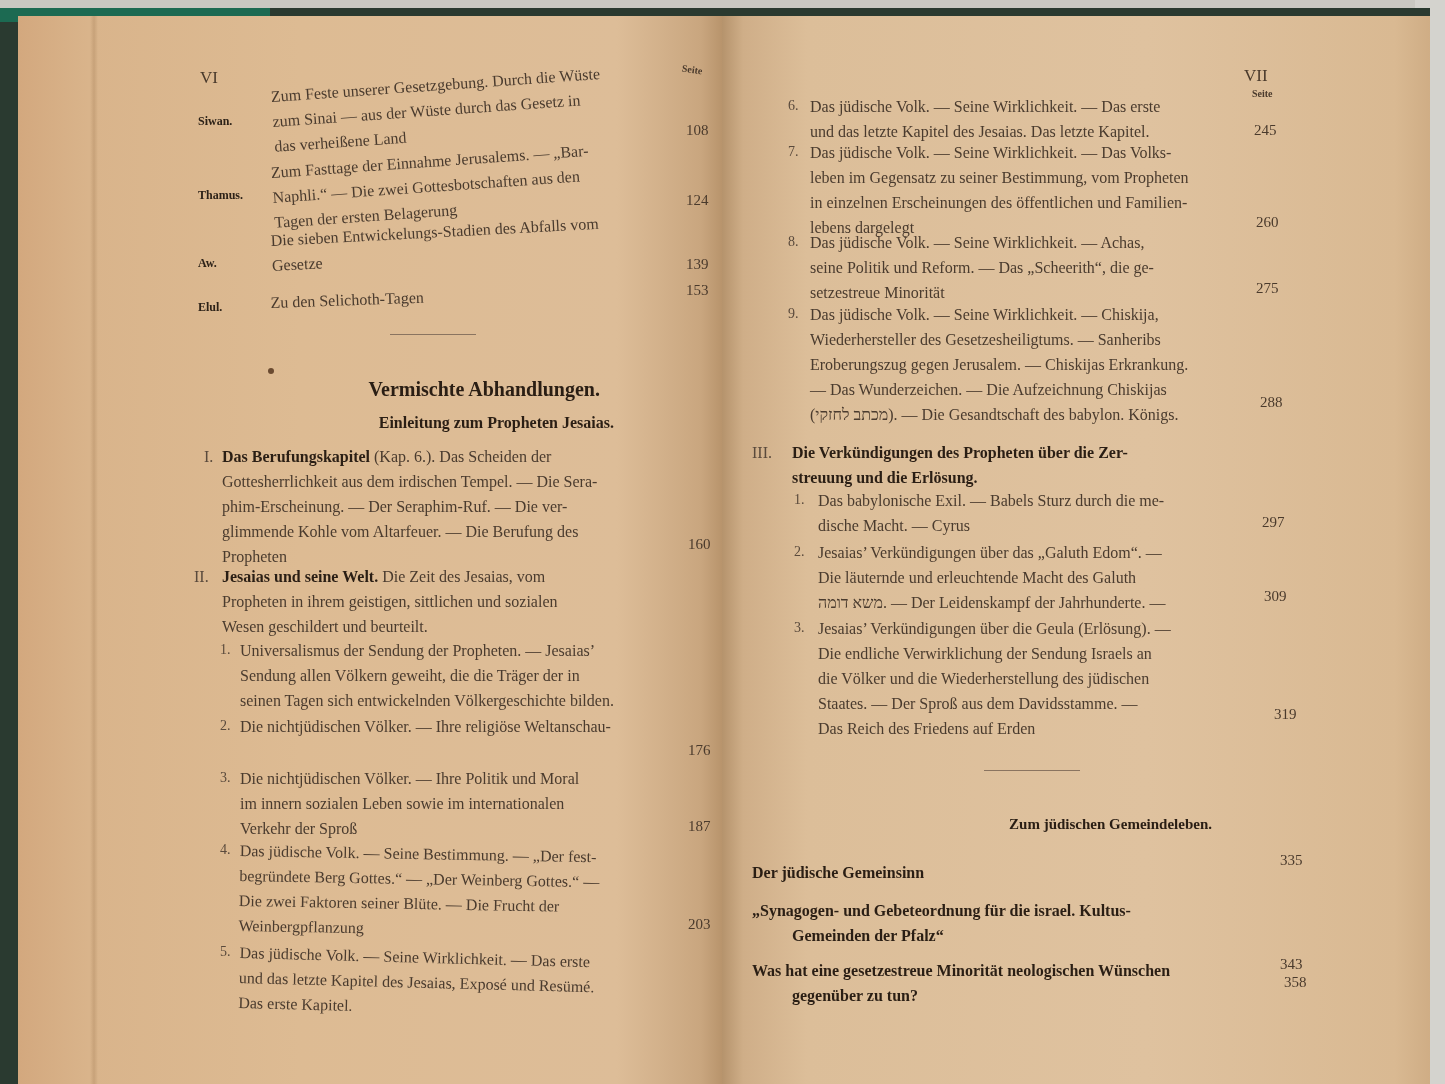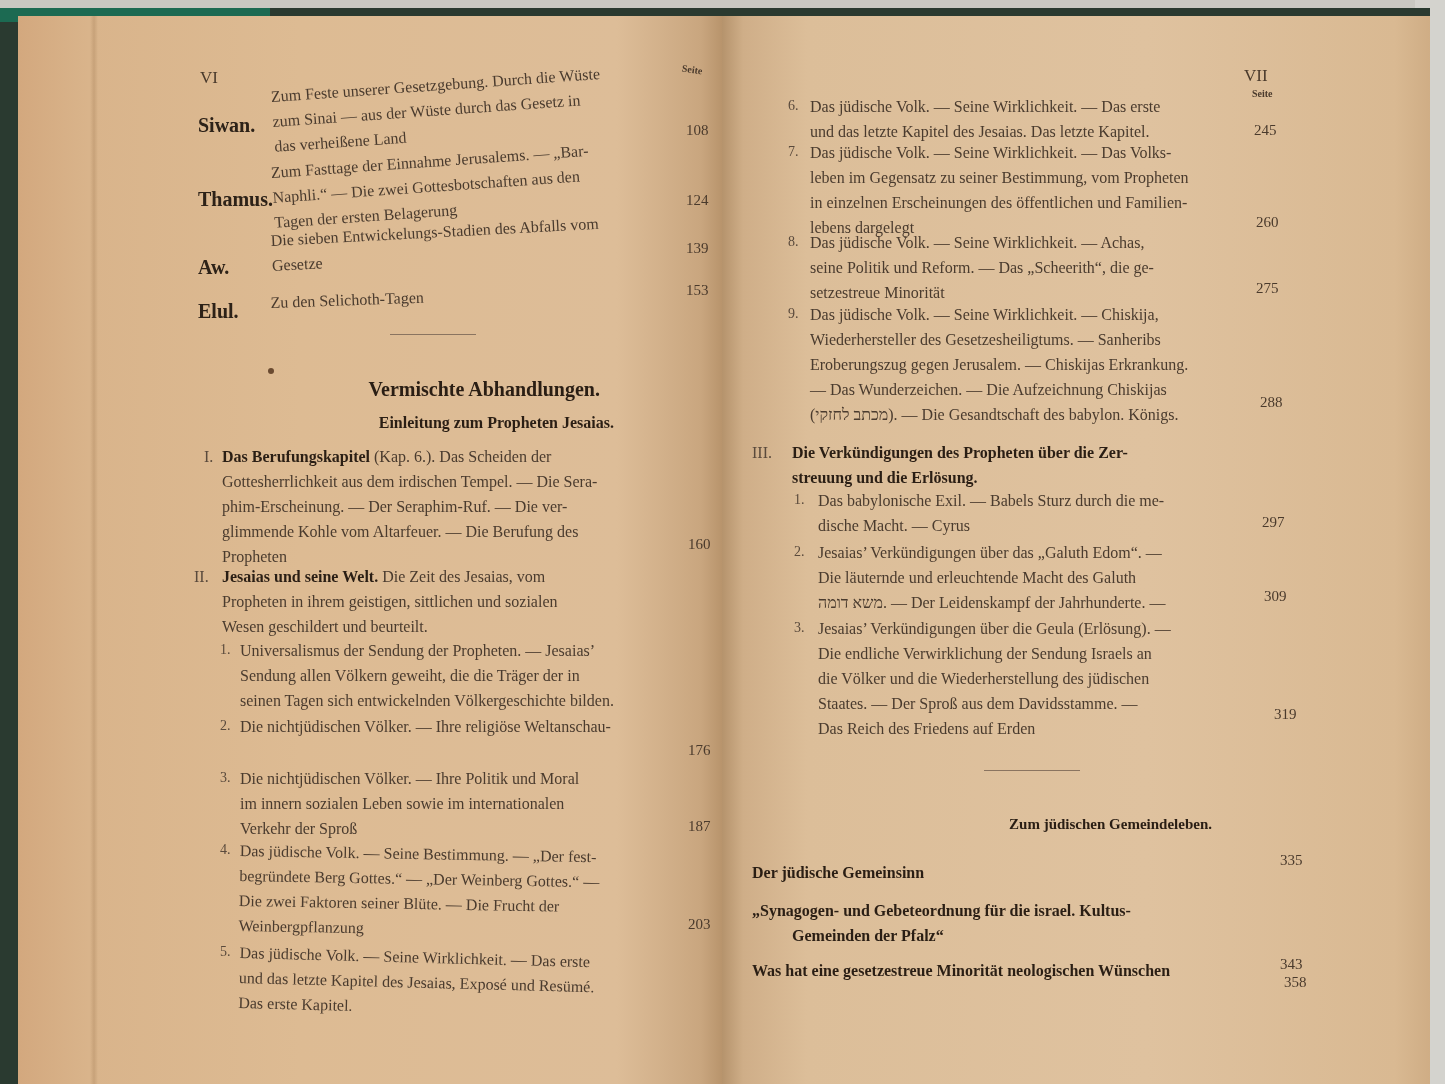--- a/index.html
+++ b/index.html
@@ -25,21 +25,21 @@
   .page-right {
     left:722px; width:708px;
     background:linear-gradient(90deg,#b5936c 0%,#cfae88 3%,#dcbe99 12%,#dfc29f 60%,#d9b992 95%,#cfad85 100%);
   }
   .fold { position:absolute; left:72px; top:0; bottom:0; width:8px; background:linear-gradient(90deg,rgba(0,0,0,0),rgba(120,80,40,0.18),rgba(0,0,0,0)); }
   .page-num { position:absolute; font-size:17px; font-family:"Liberation Serif", serif; color:#4a3a2c; }
   .seite { position:absolute; font-size:10px; font-weight:bold; font-family:"Liberation Serif", serif; color:#4a3a2c; }
   .entry { position:absolute; font-size:16px; line-height:25px; font-family:"Liberation Serif", serif; }
   .entry .b { font-weight:bold; color:#2a1e14; }
   .entry .t { color:#4a3b2e; }
-  .month { position:absolute; font-size:20px; font-weight:bold; font-family:"Liberation Serif", serif; color:#2d2218; }
+  .month { position:absolute; font-size:12px; font-weight:bold; font-family:"Liberation Serif", serif; color:#2d2218; }
   .pg { position:absolute; font-size:15px; font-family:"Liberation Serif", serif; color:#4a3a2c; }
   .num { position:absolute; font-size:16px; font-family:"Liberation Serif", serif; color:#5a4a3c; }
   .heading { position:absolute; font-weight:bold; font-family:"Liberation Serif", serif; color:#2a1e14; text-align:right; }
   .rule { position:absolute; height:1px; background:#8a7460; }
   .dot { position:absolute; width:6px; height:6px; border-radius:50%; background:#6a4a30; }
 </style>
 </head>
 <body>
 
 <div class="backdrop-right"></div>
@@ -66,21 +66,21 @@
     <div class="t">Naphli.“ — Die zwei Gottesbotschaften aus den</div>
     <div class="t">Tagen der ersten Belagerung</div>
   </div>
   <div class="pg" style="left:668px;top:176px;">124</div>
 
   <div class="month" style="left:180px;top:240px;">Aw.</div>
   <div class="entry" style="left:252px;top:212px;width:420px;transform:rotate(-3deg);transform-origin:left top;">
     <div class="t">Die sieben Entwickelungs-Stadien des Abfalls vom</div>
     <div class="t">Gesetze</div>
   </div>
-  <div class="pg" style="left:668px;top:224px;text-align:right;">139</div>
+  <div class="pg" style="left:668px;top:240px;text-align:right;">139</div>
 
   <div class="month" style="left:180px;top:284px;">Elul.</div>
   <div class="entry" style="left:252px;top:274px;width:420px;transform:rotate(-2deg);transform-origin:left top;">
     <div class="t">Zu den Selichoth-Tagen</div>
   </div>
   <div class="pg" style="left:668px;top:266px;">153</div>
 
   <div class="rule" style="left:372px;top:318px;width:86px;"></div>
   <div class="dot" style="left:250px;top:352px;"></div>
 
@@ -221,15 +221,16 @@
   <div class="pg" style="left:558px;top:836px;">335</div>
 
   <div class="entry" style="left:30px;top:882px;width:530px;">
     <div class="b">„Synagogen- und Gebeteordnung für die israel. Kultus-</div>
     <div class="b" style="padding-left:40px;">Gemeinden der Pfalz“</div>
   </div>
   <div class="pg" style="left:558px;top:896px;margin-top:44px;">343</div>
 
   <div class="entry" style="left:30px;top:942px;width:530px;">
     <div class="b">Was hat eine gesetzestreue Minorität neologischen Wünschen</div>
+    <div class="b" style="padding-left:40px;">gegenüber zu tun?</div>
   </div>
   <div class="pg" style="left:562px;top:958px;">358</div>
 </div>
 
 </body></html>

